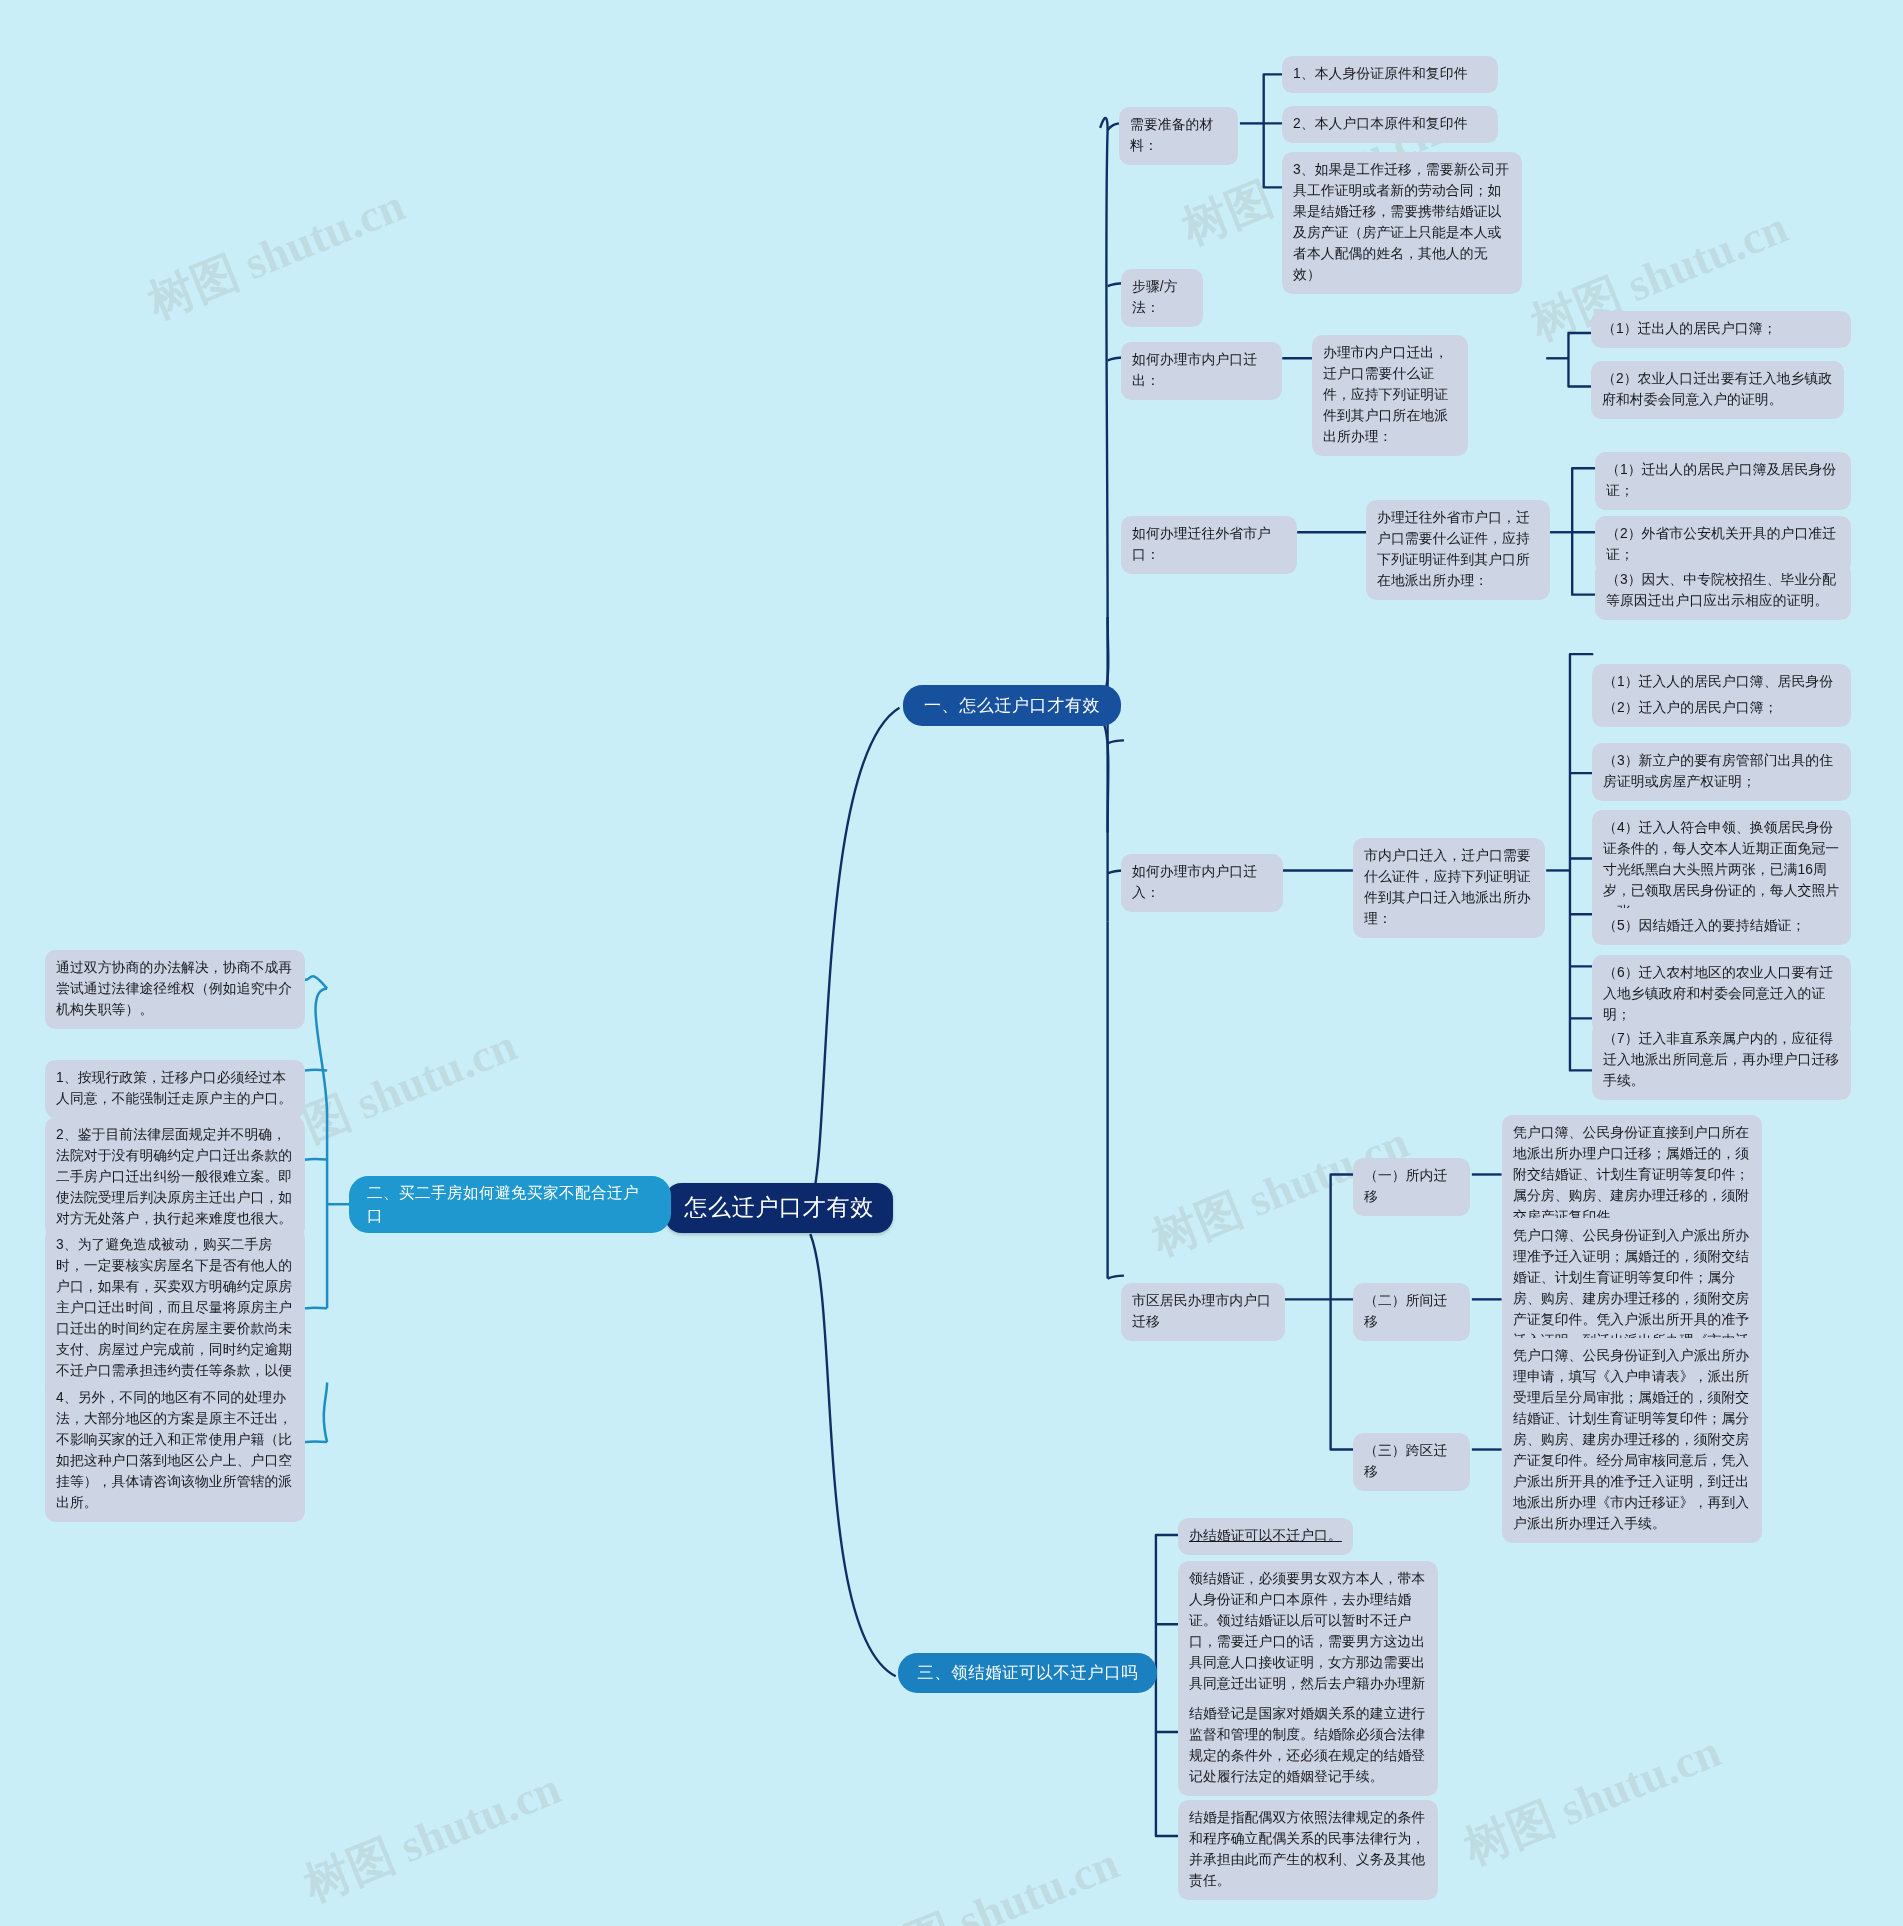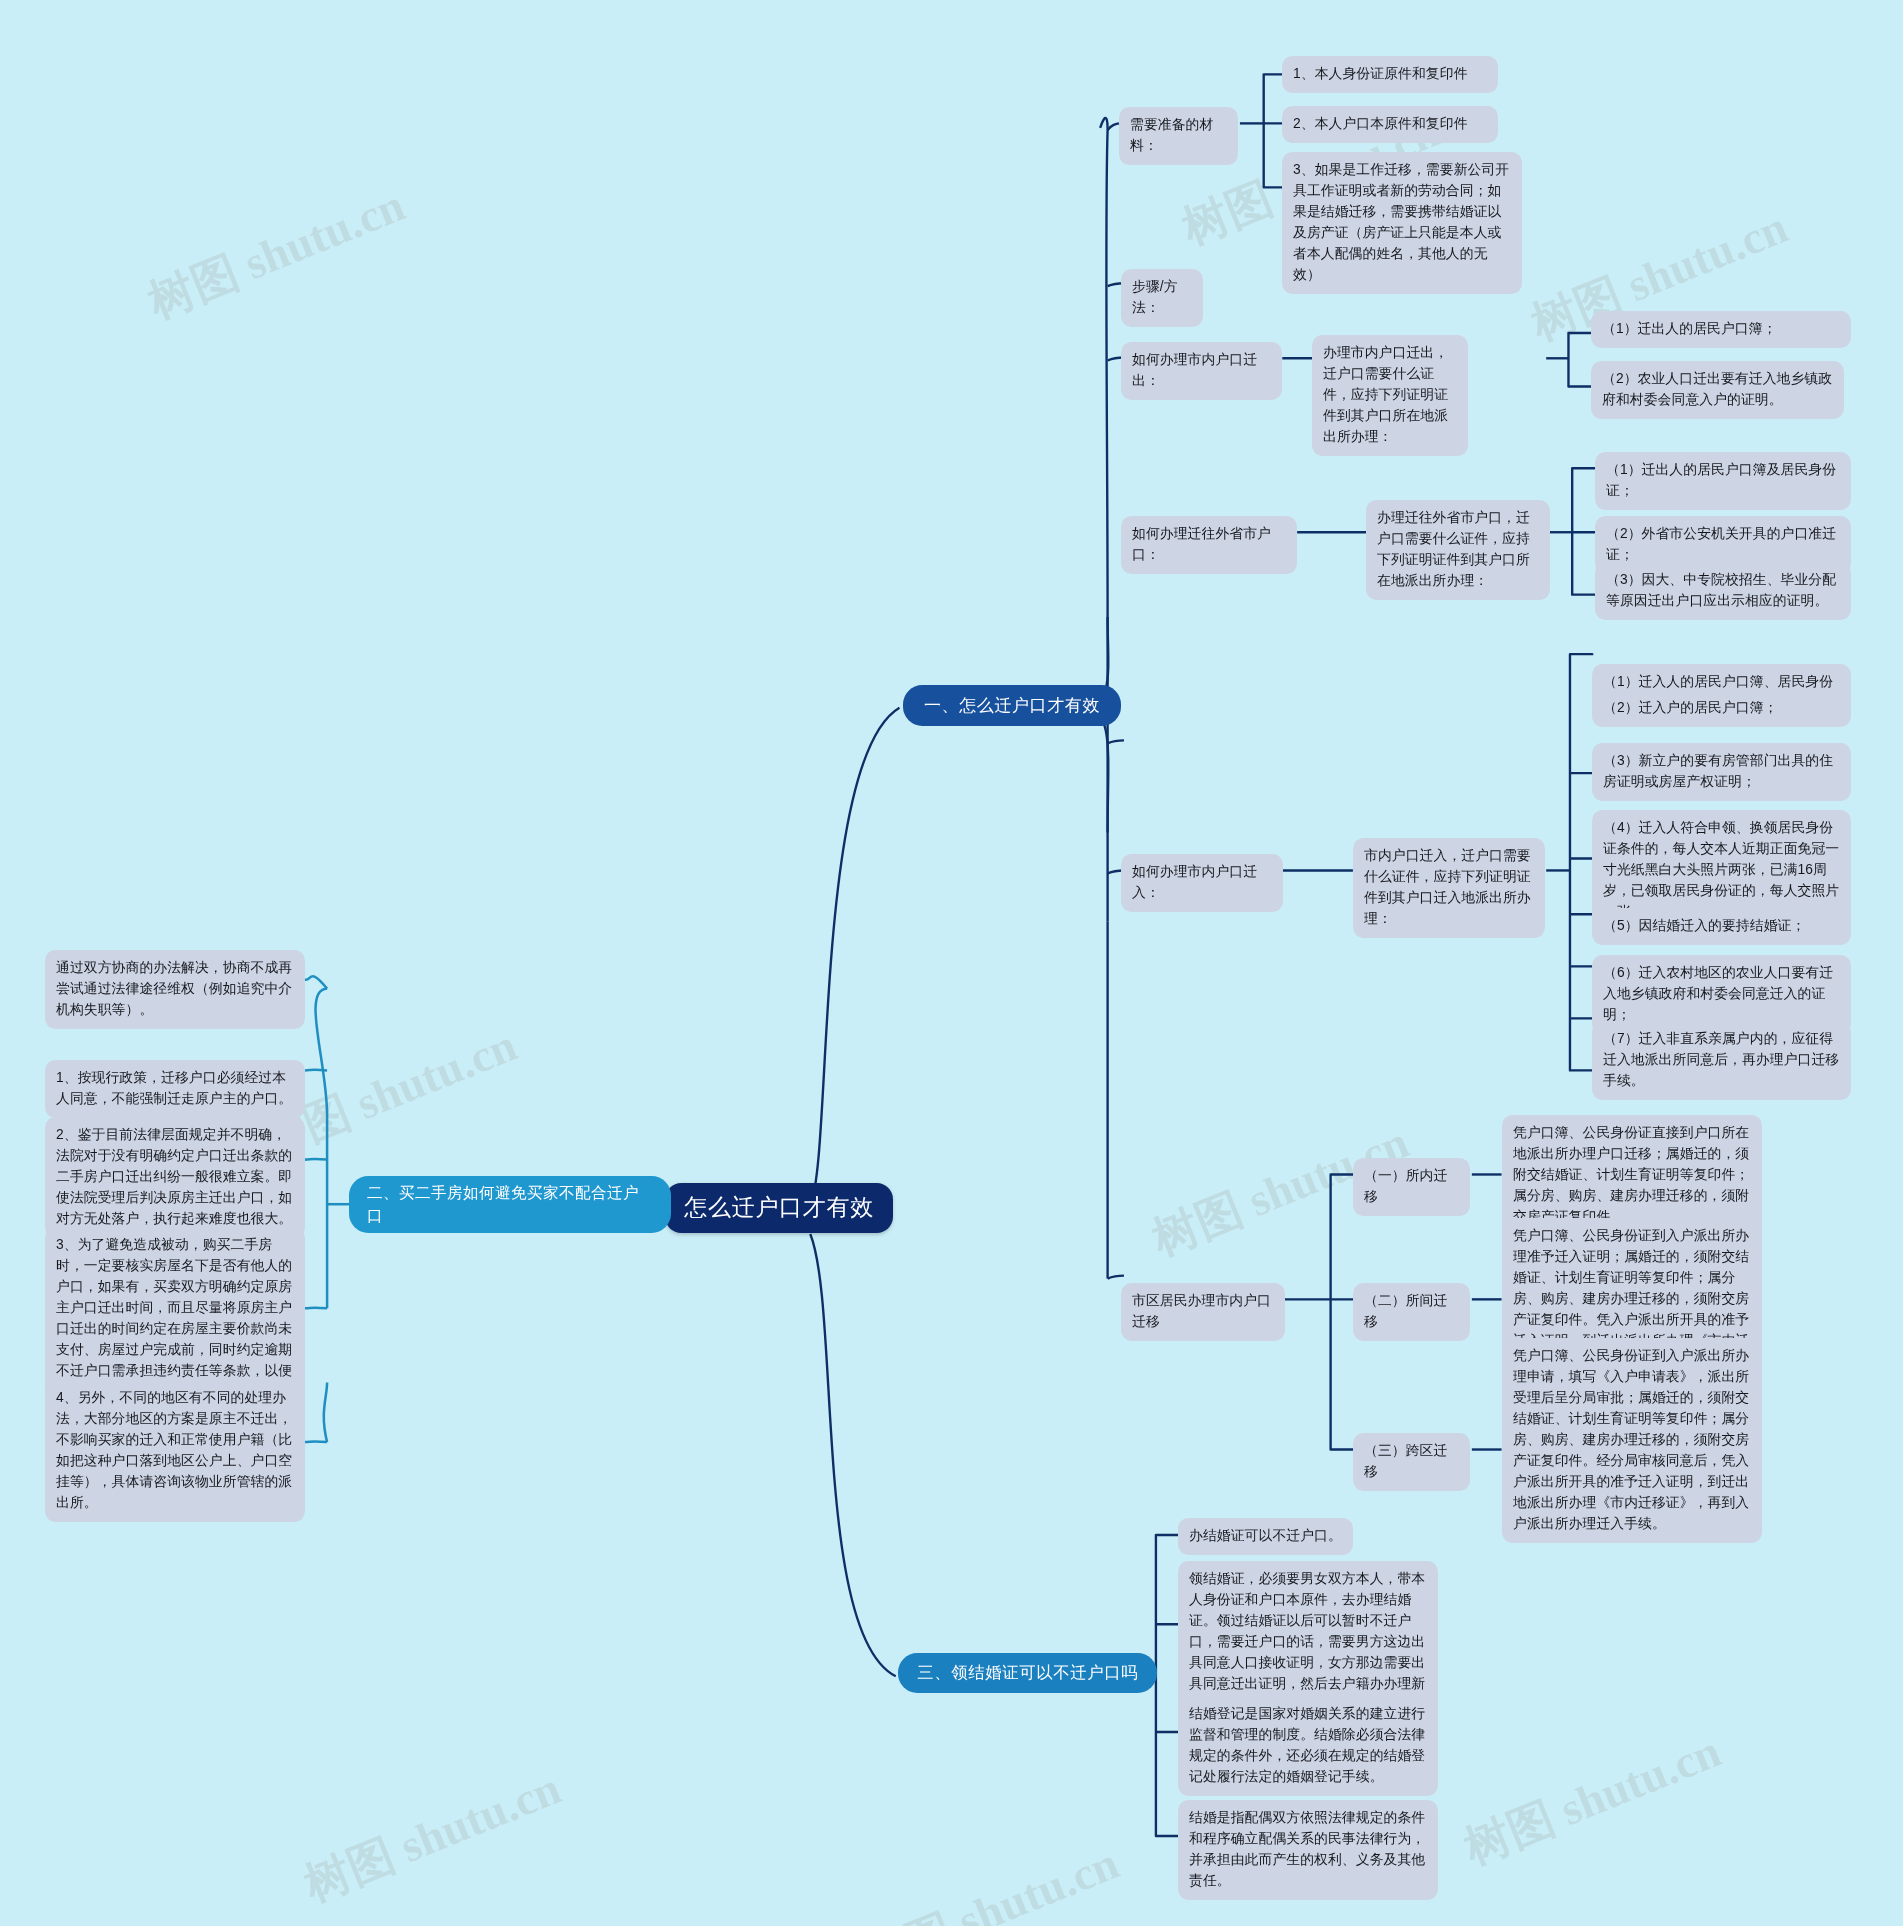--- a/index.html
+++ b/index.html
@@ -201,19 +201,19 @@
   <div class="node" style="left:1502px;top:1338px;width:260px;">凭户口簿、公民身份证到入户派出所办理申请，填写《入户申请表》，派出所受理后呈分局审批；属婚迁的，须附交结婚证、计划生育证明等复印件；属分房、购房、建房办理迁移的，须附交房产证复印件。经分局审核同意后，凭入户派出所开具的准予迁入证明，到迁出地派出所办理《市内迁移证》，再到入户派出所办理迁入手续。</div>
 
   <div class="branch2" style="left:349px;top:1176px;width:286px;">二、买二手房如何避免买家不配合迁户口</div>
   <div class="node" style="left:45px;top:950px;width:260px;">通过双方协商的办法解决，协商不成再尝试通过法律途径维权（例如追究中介机构失职等）。</div>
   <div class="node" style="left:45px;top:1041px;width:260px;margin-top:19px;">1、按现行政策，迁移户口必须经过本人同意，不能强制迁走原户主的户口。</div>
   <div class="node" style="left:45px;top:1117px;width:260px;">2、鉴于目前法律层面规定并不明确，法院对于没有明确约定户口迁出条款的二手房户口迁出纠纷一般很难立案。即使法院受理后判决原房主迁出户口，如对方无处落户，执行起来难度也很大。</div>
   <div class="node" style="left:45px;top:1227px;width:260px;">3、为了避免造成被动，购买二手房时，一定要核实房屋名下是否有他人的户口，如果有，买卖双方明确约定原房主户口迁出时间，而且尽量将原房主户口迁出的时间约定在房屋主要价款尚未支付、房屋过户完成前，同时约定逾期不迁户口需承担违约责任等条款，以便依法维权。</div>
   <div class="node" style="left:45px;top:1380px;width:260px;">4、另外，不同的地区有不同的处理办法，大部分地区的方案是原主不迁出，不影响买家的迁入和正常使用户籍（比如把这种户口落到地区公户上、户口空挂等），具体请咨询该物业所管辖的派出所。</div>
 
   <div class="branch3" style="left:898px;top:1653px;">三、领结婚证可以不迁户口吗</div>
-  <div class="node" style="left:1178px;top:1518px;width:175px;">办结婚证可以不迁户口。</div>
+  <div class="node" style="left:1178px;top:1518px;width:175px;text-decoration:underline;">办结婚证可以不迁户口。</div>
   <div class="node" style="left:1178px;top:1561px;width:260px;">领结婚证，必须要男女双方本人，带本人身份证和户口本原件，去办理结婚证。领过结婚证以后可以暂时不迁户口，需要迁户口的话，需要男方这边出具同意人口接收证明，女方那边需要出具同意迁出证明，然后去户籍办办理新的户口本和身份证。</div>
   <div class="node" style="left:1178px;top:1696px;width:260px;">结婚登记是国家对婚姻关系的建立进行监督和管理的制度。结婚除必须合法律规定的条件外，还必须在规定的结婚登记处履行法定的婚姻登记手续。</div>
   <div class="node" style="left:1178px;top:1800px;width:260px;">结婚是指配偶双方依照法律规定的条件和程序确立配偶关系的民事法律行为，并承担由此而产生的权利、义务及其他责任。</div>
 
 </div>
 
 
 </body></html>

